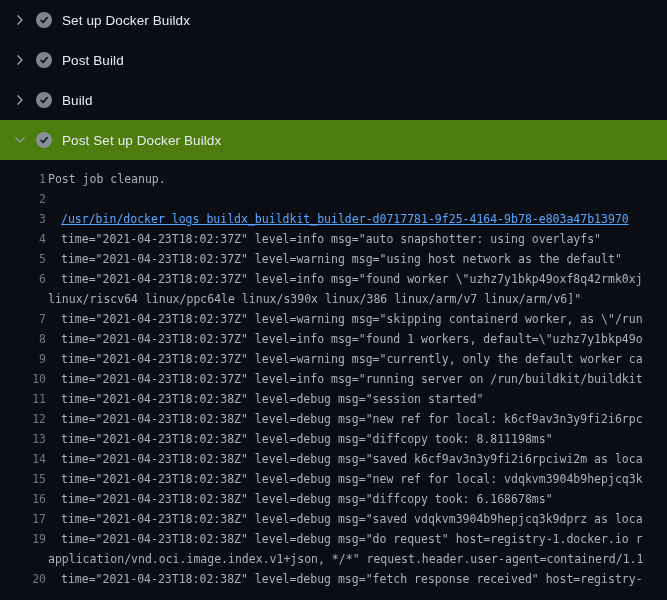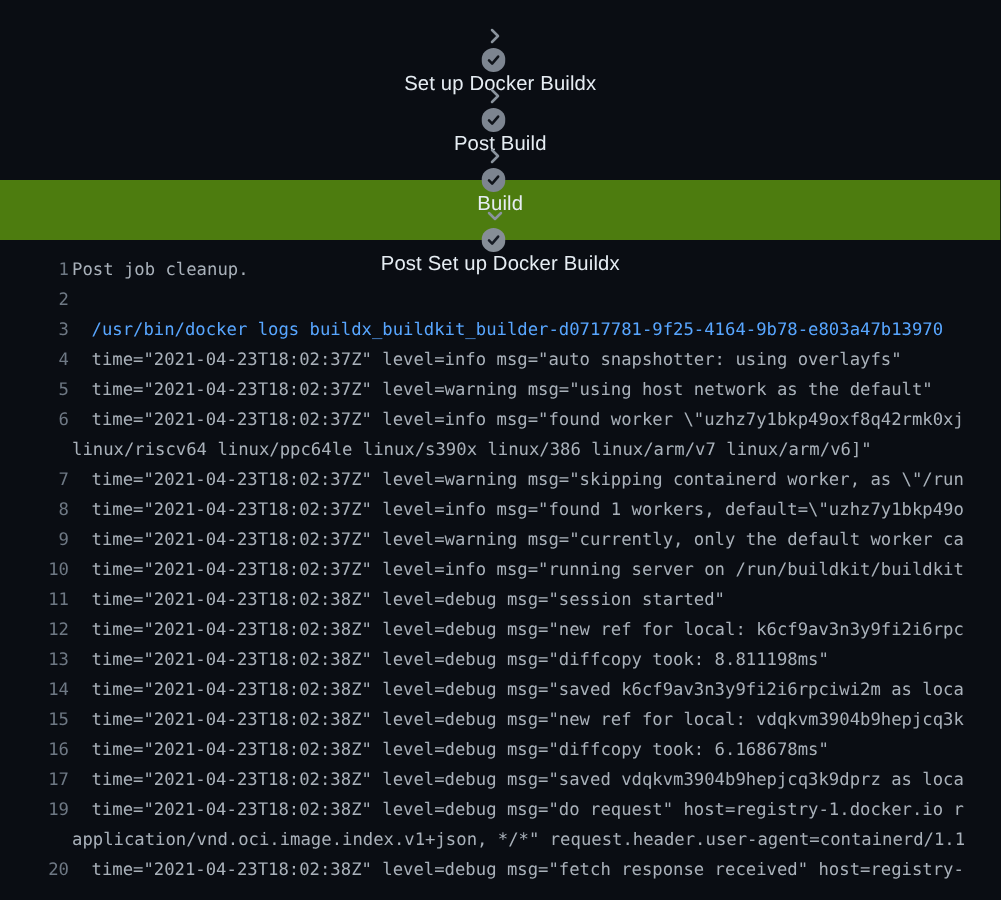--- a/index.html
+++ b/index.html
@@ -8,24 +8,23 @@
     background: #0a0d13;
     overflow: hidden;
     font-family: "Liberation Sans", sans-serif;
   }
   .viewport { width: 667px; height: 600px; overflow: hidden; position: relative; }
 
   
   .step-row {
     height: 40px;
     display: flex; align-items: center;
-    padding: 16px 12px;
+    padding: 0 12px;
     cursor: pointer;
     box-sizing: border-box;
-    flex-direction: column;
   }
   .step-row.expanded { background: #4d7c0f; }
   .chev {
     width: 16px; height: 16px; flex: 0 0 16px;
     margin-right: 8px;
     display: flex; align-items: center; justify-content: center;
   }
   .status {
     width: 16px; height: 16px; flex: 0 0 16px;
     margin-right: 10px;
@@ -46,21 +45,21 @@
   }
   .log-row { display: flex; height: 20px; white-space: pre; overflow: hidden; }
   .ln {
     flex: 0 0 46px;
     text-align: right;
     color: #6e7884;
     cursor: pointer;
   }
   .lt { margin-left: 2px; color: #a9b1ba; }
   .t-log .lt, .t-command .lt { padding-left: 13px; }
-  .t-command .lt { color: #58a6ff; }
+  .t-command .lt { color: #58a6ff; text-decoration: underline; }
   .tri {
     display: inline-block;
     width: 14px;
     margin-left: 2px;
     font-size: 8px;
     color: #a9b1ba;
     vertical-align: 1px;
     cursor: pointer;
   }
 </style>

